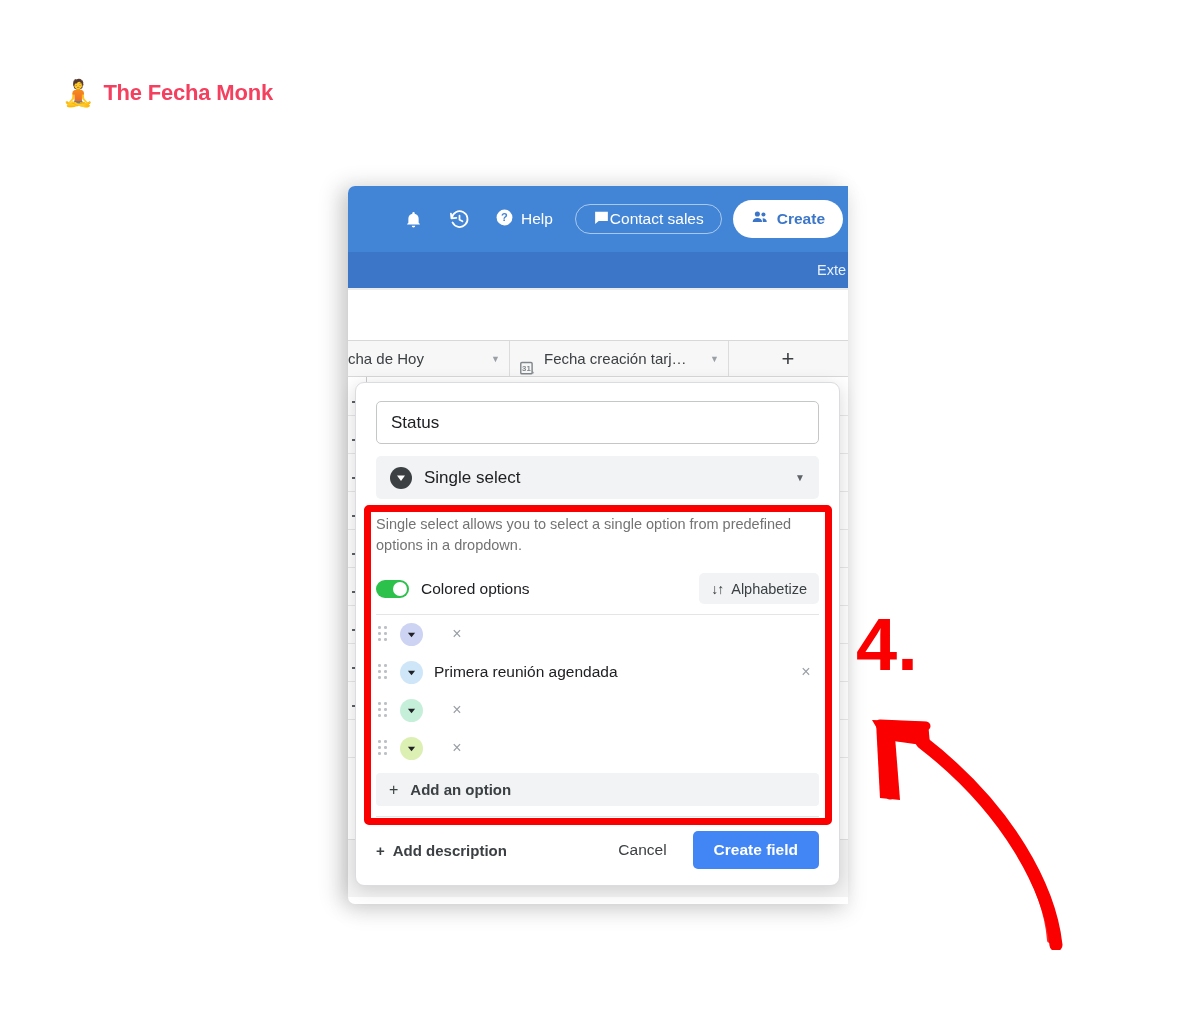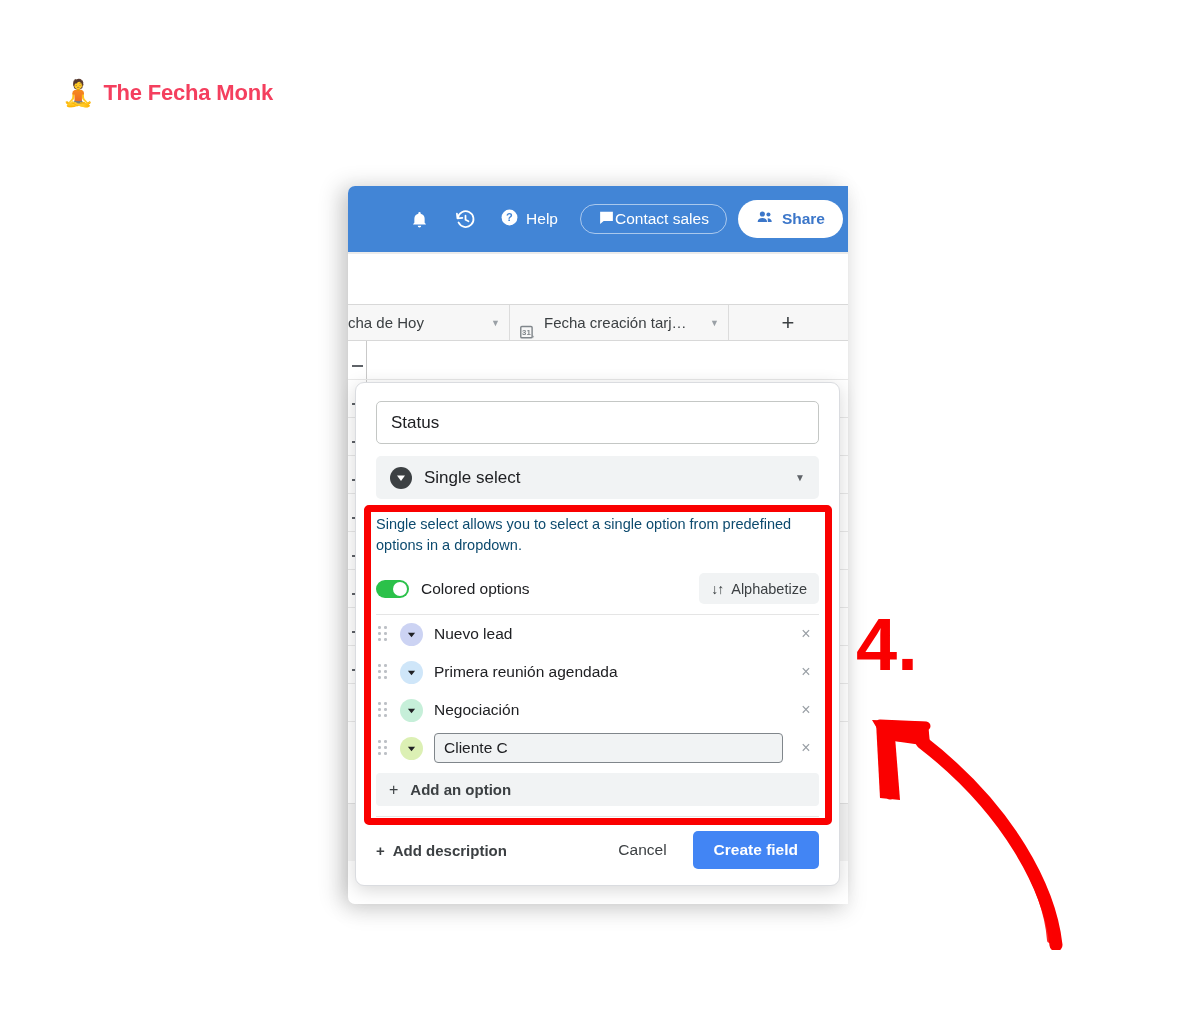--- a/index.html
+++ b/index.html
@@ -126,21 +126,21 @@
   }
   .type-icon {
     width: 22px; height: 22px; border-radius: 50%;
     background: #3c4043; display: flex; align-items: center;
     justify-content: center; flex: none;
   }
   .type-caret { margin-left: auto; color: #5f6368; font-size: 10px; }
 
   .desc {
     margin-top: 15px; font-size: 14.5px; line-height: 1.45;
-    color: #0c4a6e;
+    color: #737373;
   }
   .toggle-row {
     margin-top: 17px; display: flex; align-items: center;
   }
   .toggle {
     width: 33px; height: 18px; border-radius: 10px;
     background: #2bc14a; position: relative; flex: none;
   }
   .toggle .knob {
     position: absolute; right: 2px; top: 2px;
@@ -266,24 +266,27 @@
       </div>
       <div class="tb-share">
         <span>
           <svg width="18" height="18" viewBox="0 0 24 24" fill="#3b76c9">
             <circle cx="8.5" cy="8" r="3.4"></circle>
               <circle cx="16.6" cy="8.6" r="2.7"></circle>
             <path d="M2.2 18.6c0-3.4 2.8-5.2 6.3-5.2s6.3 1.8 6.3 5.2z"></path>
             <path d="M15.6 13.8c3 .2 5.4 1.7 5.4 4.8h-5.2z"></path>
           </svg>
         </span>
-        <span>Share</span>
-      </div>
-    </div>
-
+        <span>Create</span>
+      </div>
+    </div>
+
+    <div class="subbar">
+      <span>Exte</span>
+    </div>
     <div class="subbar-shadow"></div>
 
     <div class="sheet-blank"></div>
 
     <div class="colrow">
       <div class="col c1">
         <span>cha de Hoy</span>
         <span class="caret">▼</span>
       </div>
       <div class="col c2">
@@ -362,21 +365,20 @@
           <i></i>
           <i></i>
           <i></i>
           <i></i>
         </span>
       <span class="swatch" style="background:#ccd3f3">
         <svg width="9" height="9" viewBox="0 0 10 10">
             <polygon points="1,3 9,3 5,8" fill="#202124"></polygon>
           </svg>
       </span>
-      <span class="opt-label">Nuevo lead</span>
       <span class="opt-x">×</span>
     </div>
 
     <div class="opt">
       <span class="drag">
           <i></i>
           <i></i>
           <i></i>
           <i></i>
           <i></i>
@@ -398,39 +400,37 @@
           <i></i>
           <i></i>
           <i></i>
           <i></i>
         </span>
       <span class="swatch" style="background:#c6efd9">
         <svg width="9" height="9" viewBox="0 0 10 10">
             <polygon points="1,3 9,3 5,8" fill="#202124"></polygon>
           </svg>
       </span>
-      <span class="opt-label">Negociación</span>
       <span class="opt-x">×</span>
     </div>
 
     <div class="opt">
       <span class="drag">
           <i></i>
           <i></i>
           <i></i>
           <i></i>
           <i></i>
           <i></i>
         </span>
       <span class="swatch" style="background:#dcf0b4">
         <svg width="9" height="9" viewBox="0 0 10 10">
             <polygon points="1,3 9,3 5,8" fill="#202124"></polygon>
           </svg>
       </span>
-      <input class="opt-input" value="Cliente C" style="">
       <span class="opt-x">×</span>
     </div>
 
     <div class="add-option">
       <span class="add-plus">+</span>
       <span>Add an option</span>
     </div>
 
     <div class="sep2"></div>
 

